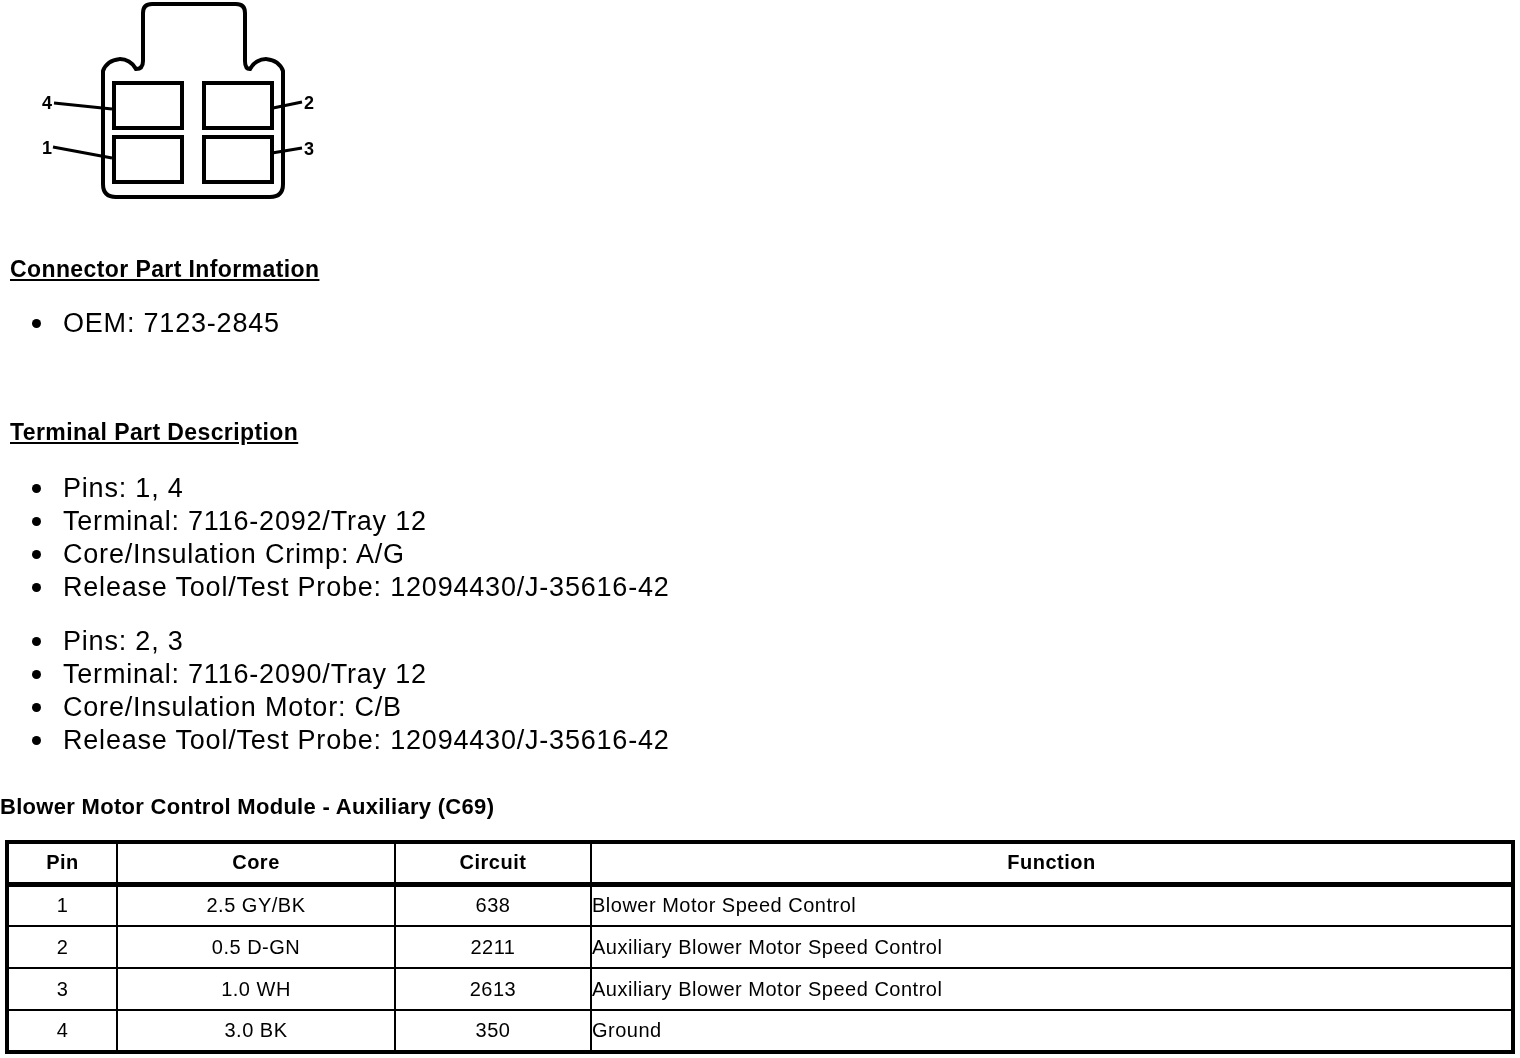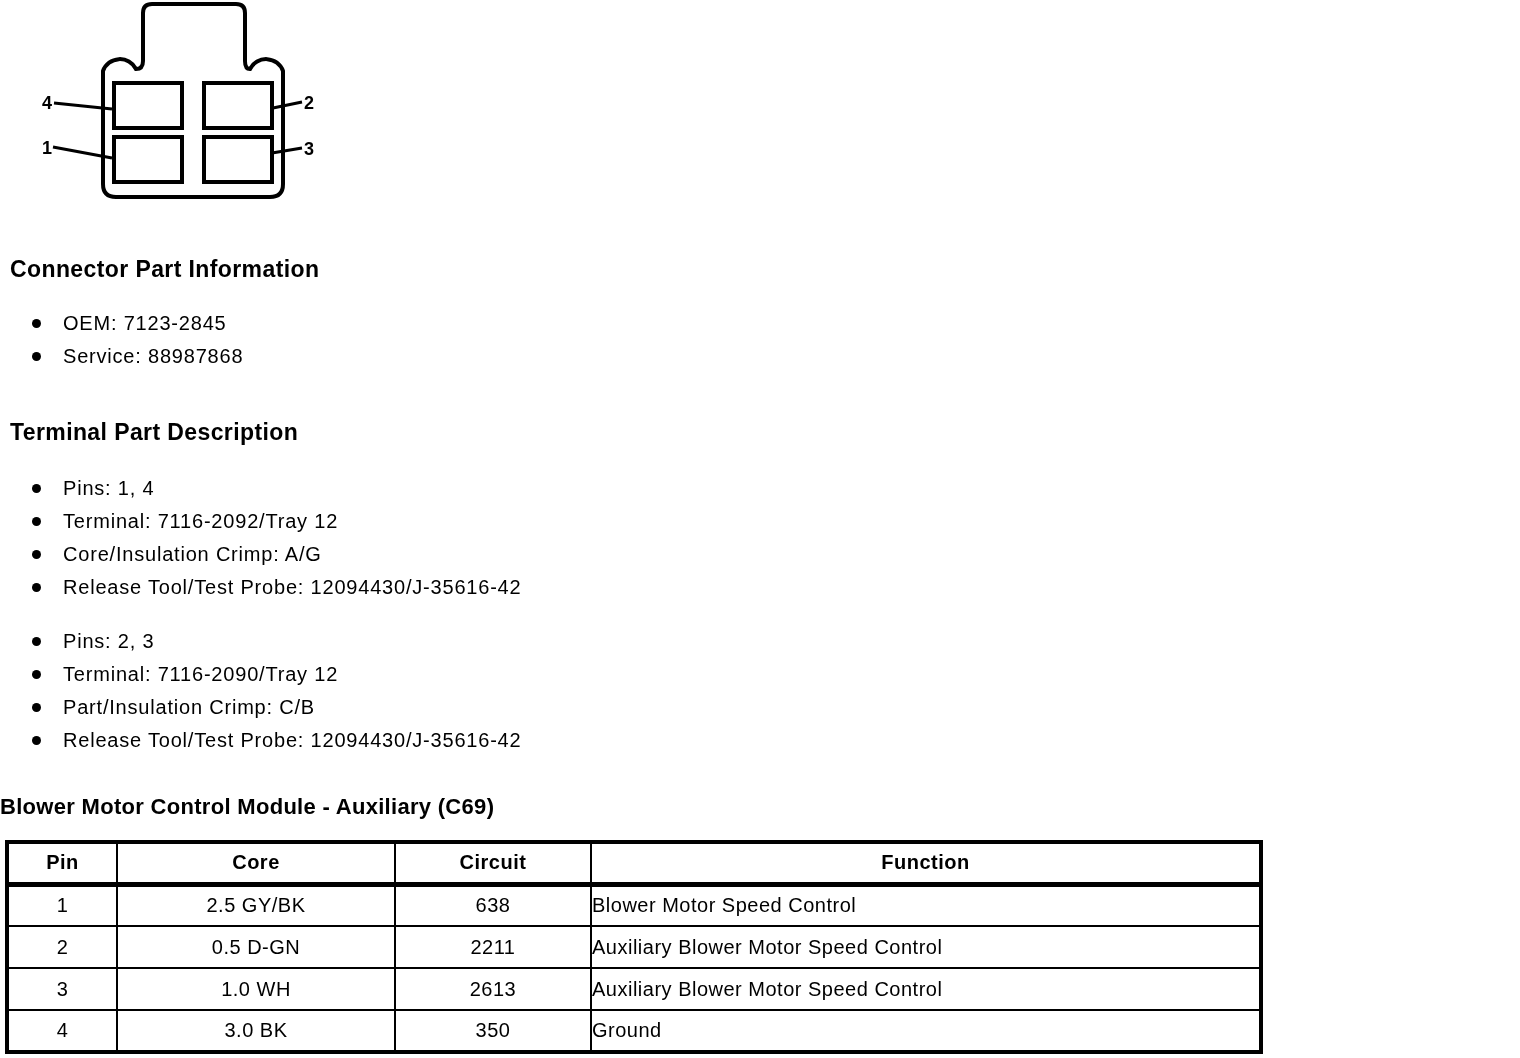--- a/index.html
+++ b/index.html
@@ -29,35 +29,36 @@
   }
 
   
   .heading {
     position: absolute;
     left: 10px;
     font-size: 23px;
     font-weight: bold;
     letter-spacing: 0.4px;
     white-space: nowrap;
+    text-decoration: underline;
   }
   .heading-connector { top: 256px; }
   .heading-terminal  { top: 419px; }
 
   
   .bullets {
     position: absolute;
     left: 32px;
     list-style: none;
   }
   .bullets li {
     height: 33px;
     display: flex;
     align-items: center;
-    font-size: 20px;
+    font-size: 27px;
     letter-spacing: 0.8px;
     white-space: nowrap;
   }
   .bullets .dot {
     flex: 0 0 auto;
     width: 9px;
     height: 9px;
     border-radius: 50%;
     background: #000;
     margin-right: 22px;
@@ -76,21 +77,21 @@
     font-size: 22px;
     font-weight: bold;
     letter-spacing: 0.3px;
   }
 
   
   .wire-table {
     position: absolute;
     left: 5px;
     top: 840px;
-    width: 1258px;
+    width: 1510px;
     border-collapse: collapse;
     table-layout: fixed;
     font-size: 20px;
   }
   .wire-table th, .wire-table td {
     border: 2px solid #000;
     height: 42px;
     text-align: center;
     vertical-align: middle;
     overflow: hidden;
@@ -151,24 +152,20 @@
     <text x="309" y="155" text-anchor="middle">3</text>
   </svg>
 
   <div class="heading heading-connector">Connector Part Information</div>
 
   <ul class="bullets bullets-connector">
     <li>
       <span class="dot"></span>
       <span>OEM: 7123-2845</span>
     </li>
-    <li>
-      <span class="dot"></span>
-      <span>Service: 88987868</span>
-    </li>
   </ul>
 
   <div class="heading heading-terminal">Terminal Part Description</div>
 
   <ul class="bullets bullets-terminal-1">
     <li>
       <span class="dot"></span>
       <span>Pins: 1, 4</span>
     </li>
     <li>
@@ -189,21 +186,21 @@
     <li>
       <span class="dot"></span>
       <span>Pins: 2, 3</span>
     </li>
     <li>
       <span class="dot"></span>
       <span>Terminal: 7116-2090/Tray 12</span>
     </li>
     <li>
       <span class="dot"></span>
-      <span>Part/Insulation Crimp: C/B</span>
+      <span>Core/Insulation Motor: C/B</span>
     </li>
     <li>
       <span class="dot"></span>
       <span>Release Tool/Test Probe: 12094430/J-35616-42</span>
     </li>
   </ul>
 
   <div class="table-title">Blower Motor Control Module - Auxiliary (C69)</div>
 
   <table class="wire-table">

